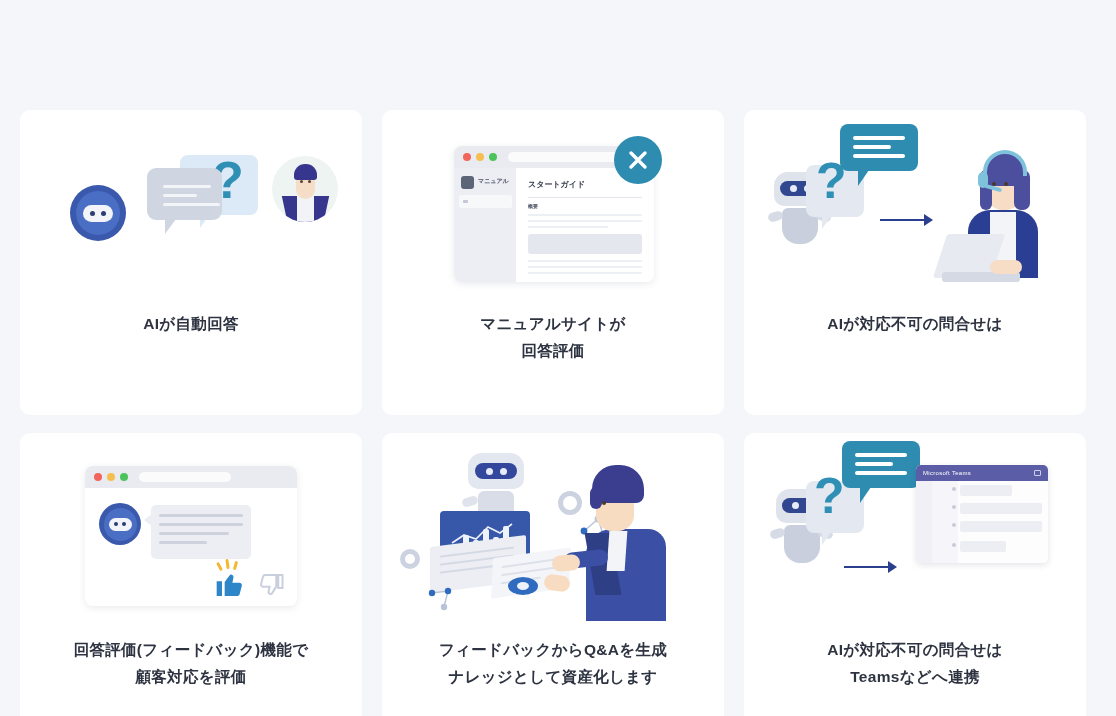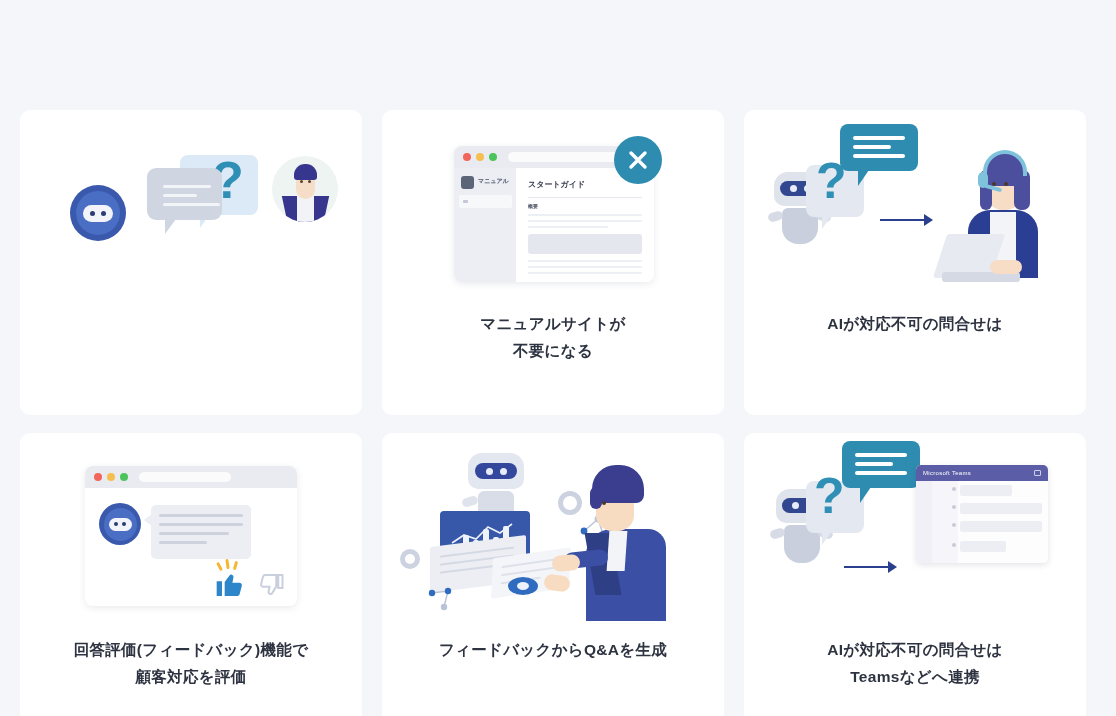--- a/index.html
+++ b/index.html
@@ -165,20 +165,21 @@
           <div class="abs" style="left:13px;top:40px;width:18px;height:30px;background:#36368e;transform:skewX(12deg);"></div>
           <div class="abs" style="left:36px;top:40px;width:18px;height:30px;background:#36368e;transform:skewX(-12deg);"></div>
           <div class="abs" style="left:25px;top:38px;width:17px;height:30px;background:#f2f3f7;"></div>
           <div class="abs" style="left:24px;top:13px;width:19px;height:30px;border-radius:9px 9px 10px 10px;background:#f6ddc8;"></div>
           <div class="abs" style="left:22px;top:8px;width:23px;height:16px;border-radius:11px 11px 3px 3px;background:#36368e;"></div>
           <div class="abs" style="left:28px;top:24px;width:3px;height:3px;border-radius:50%;background:#5a4635;"></div>
           <div class="abs" style="left:36px;top:24px;width:3px;height:3px;border-radius:50%;background:#5a4635;"></div>
         </div>
       </div>
       <div class="caption">
+        <div>AIが自動回答</div>
       </div>
     </div>
 
     <div class="card">
       <div class="art">
 
         <div class="abs win" style="left:72px;top:36px;width:200px;height:136px;">
           <div class="win-bar" style="height:22px;">
             <div class="dot r"></div>
             <div class="dot y"></div>
@@ -207,21 +208,21 @@
         </div>
 
         <div class="abs x-badge" style="left:232px;top:26px;width:48px;height:48px;">
           <svg width="24" height="24" viewBox="0 0 24 24">
             <path d="M5 5 L19 19 M19 5 L5 19" stroke="#ffffff" stroke-width="3.4" stroke-linecap="round"></path>
           </svg>
         </div>
       </div>
       <div class="caption">
         <div>マニュアルサイトが</div>
-        <div>不要になる</div>
+        <div>回答評価</div>
       </div>
     </div>
 
     <div class="card">
       <div class="art">
 
         <div class="abs" style="left:24px;top:62px;width:64px;height:72px;">
           <div class="abs grobot-head" style="left:6px;top:0px;width:52px;height:34px;"></div>
           <div class="abs grobot-visor" style="left:12px;top:9px;width:40px;height:15px;">
             <div class="grobot-eye"></div>
@@ -396,20 +397,21 @@
           <div class="abs" style="left:30px;top:32px;width:12px;height:22px;border-radius:6px;background:#3b3d8f;"></div>
           <div class="abs" style="left:42px;top:46px;width:4px;height:4px;border-radius:50%;background:#4a3a2c;"></div>
 
           <div class="abs" style="left:4px;top:96px;width:44px;height:16px;border-radius:8px;background:#3b4fa5;transform:rotate(-6deg);"></div>
           <div class="abs" style="left:-8px;top:100px;width:28px;height:16px;border-radius:8px;background:#f8dcc2;transform:rotate(-4deg);"></div>
           <div class="abs" style="left:-16px;top:120px;width:26px;height:16px;border-radius:8px;background:#f8dcc2;transform:rotate(8deg);"></div>
         </div>
       </div>
       <div class="caption">
         <div>フィードバックからQ&amp;Aを生成</div>
+        <div>ナレッジとして資産化します</div>
       </div>
     </div>
 
     <div class="card row2">
       <div class="art">
 
         <div class="abs" style="left:26px;top:56px;width:64px;height:76px;">
           <div class="abs grobot-head" style="left:6px;top:0px;width:52px;height:34px;"></div>
           <div class="abs grobot-visor" style="left:12px;top:9px;width:40px;height:15px;">
             <div class="grobot-eye"></div>

